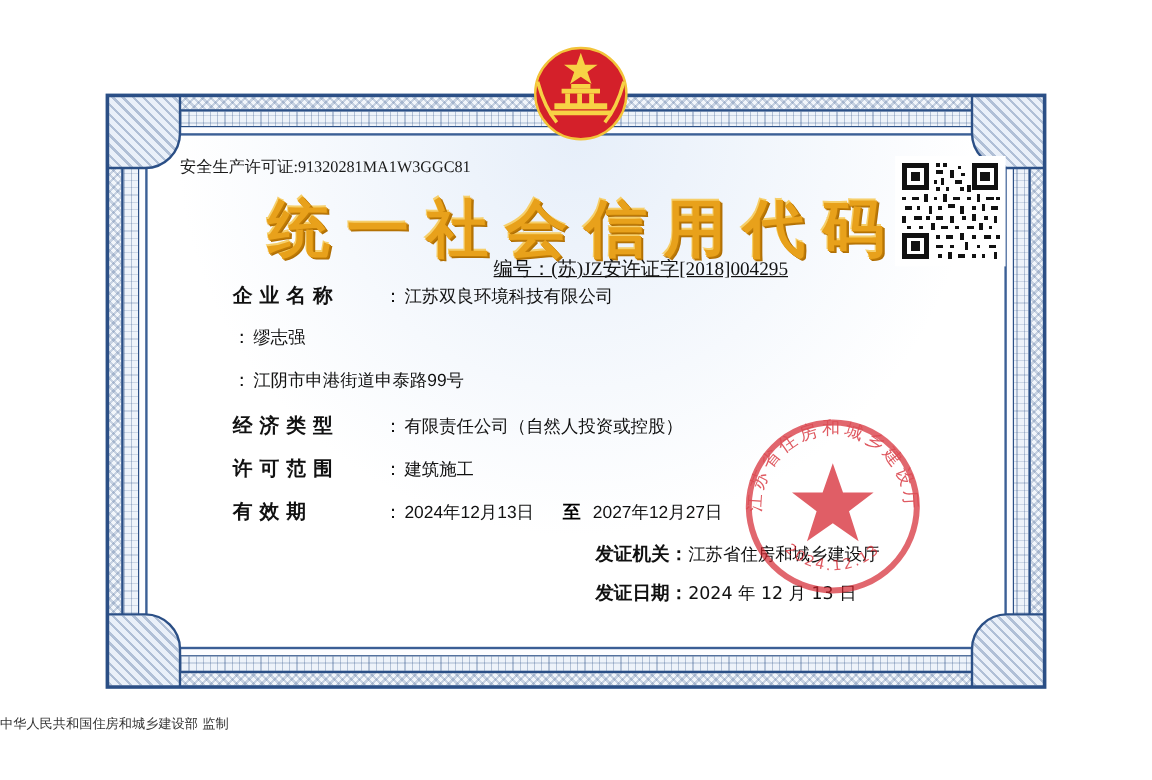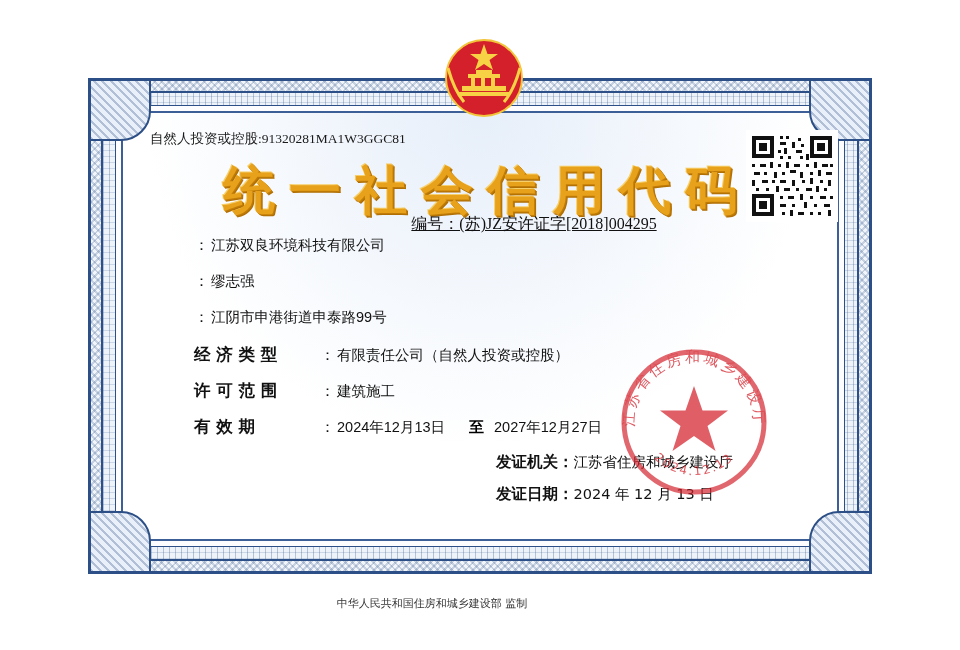--- a/index.html
+++ b/index.html
@@ -219,21 +219,21 @@
     z-index: 6;
     opacity: .80;
     pointer-events: none;
   }
 
   .footer {
     position: absolute;
     left: 0;
     top: 596px;
     width: 960px;
-    text-align: center;
+    text-align: left;
     padding-right: 96px;
     box-sizing: border-box;
     font-size: 11px;
     color: #333;
     font-family: "DejaVu Sans", sans-serif;
   }
 </style>
 </head>
 <body>
 
@@ -260,21 +260,21 @@
       <path d="M33 50 h4 v9 h-4 z M43 50 h4 v9 h-4 z M53 50 h4 v9 h-4 z" fill="#f7d245"></path>
       <path d="M20 64 h52 v4 h-52 z" fill="#f7d245"></path>
       <path d="M38 42 h16 v4 h-16 z" fill="#f7d245"></path>
       <path d="M10 40 q6 22 16 34 M82 40 q-6 22 -16 34" stroke="#f7d245" stroke-width="3" fill="none"></path>
     </svg>
   </div>
 
   <div class="content">
 
     <div class="credit-code">
-      <span>自然人投资或控股:</span><span>91320281MA1W3GGC81</span>
+      <span>安全生产许可证:</span><span>91320281MA1W3GGC81</span>
     </div>
 
     <div class="qr">
       <svg width="88" height="88" viewBox="0 0 88 88" shape-rendering="crispEdges">
         <rect width="88" height="88" fill="#ffffff"></rect>
         <g fill="#111111">
           <rect x="4" y="4" width="22" height="22"></rect>
             <rect x="8" y="8" width="14" height="14" fill="#fff"></rect>
             <rect x="11" y="11" width="8" height="8"></rect>
           <rect x="62" y="4" width="22" height="22"></rect>
@@ -353,20 +353,21 @@
       </svg>
     </div>
 
     <div class="title">统一社会信用代码</div>
 
     <div class="serial">编号：(苏)JZ安许证字[2018]004295</div>
 
     <div class="fields">
 
       <div class="row">
+        <div class="label">企 业 名 称</div>
         <div class="colon">：</div>
         <div class="value">江苏双良环境科技有限公司</div>
       </div>
 
       <div class="row">
         <div class="colon">：</div>
         <div class="value">缪志强</div>
       </div>
 
       <div class="row">

